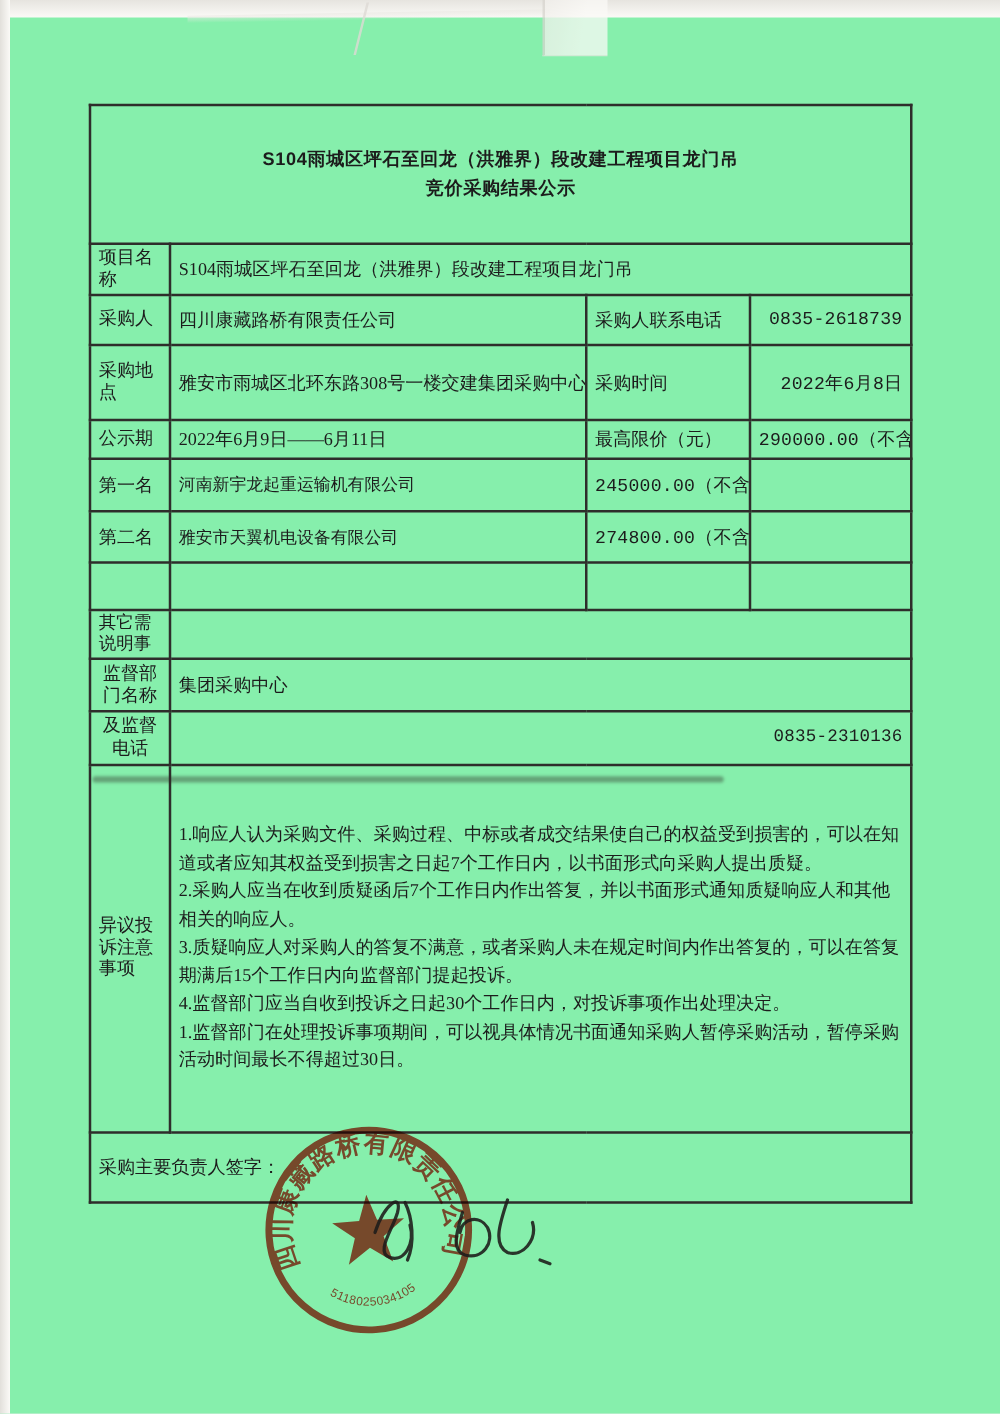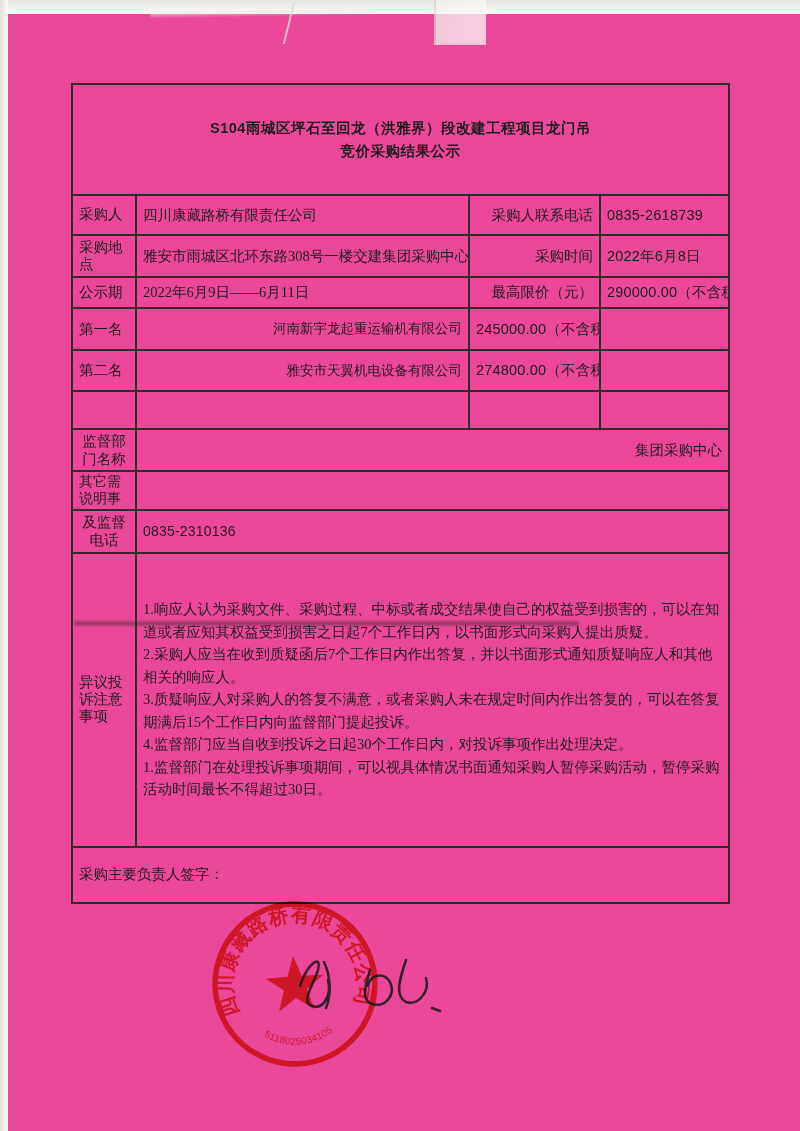--- a/index.html
+++ b/index.html
@@ -6,21 +6,21 @@
   body{
     width:800px;height:1131px;
     background:#efedea;
     font-family:"Liberation Serif","DejaVu Serif",serif;
     color:#1c1c1c;
     position:relative;
     overflow:hidden;
   }
   .page{
     position:absolute;left:0;top:0;width:800px;height:1131px;
-    background:#ec4899;
+    background:#86efac;
   }
   
   .edge-top{position:absolute;left:0;top:0;width:800px;height:14px;
     background:linear-gradient(#e6e4df,#fbfaf7);}
   .edge-left{position:absolute;left:0;top:0;width:8px;height:1131px;
     background:linear-gradient(90deg,#e2e0db,#fbfaf7);}
   .fold-a{position:absolute;left:288px;top:2px;width:14px;height:42px;
     border-left:2px solid #dddad4;transform:skewX(-14deg);opacity:.8;}
   .fold-b{position:absolute;left:434px;top:0;width:50px;height:44px;
     border-left:2px solid #d8d5cf;border-bottom:1px solid #eceae5;
@@ -42,22 +42,22 @@
     overflow:hidden;
   }
   .title-cell{
     text-align:center;
     font-family:"Liberation Sans","DejaVu Sans",sans-serif;
     font-weight:bold;font-size:20px;line-height:1.55;letter-spacing:.5px;
   }
   td.lab{padding:1px 4px;line-height:1.18;}
   td.lab-c{text-align:center;padding:1px 3px;line-height:1.25;}
   td.rank{text-align:left;font-size:13.5px;}
-  td.cen{text-align:right;}
-  td.num{font-family:Liberation Sans, sans-serif;text-align:left;
+  td.cen{text-align:left;}
+  td.num{font-family:Liberation Mono, monospace;text-align:right;
     font-size:13px;white-space:nowrap;letter-spacing:.2px;}
   td.val{padding-left:7px;}
   td.addr{white-space:nowrap;font-size:14px;padding-left:6px;}
   td.objection-content{padding:30px 10px 4px 8px;}
   .obj-item{font-size:14.5px;line-height:1.55;}
   td.sig-row{padding-left:6px;font-size:14.5px;}
 
   .seal{position:absolute;left:204px;top:893px;width:182px;height:182px;
     mix-blend-mode:multiply;opacity:.9;z-index:4;transform:rotate(-4deg);}
   .signature{position:absolute;left:286px;top:946px;width:170px;height:84px;z-index:5;}
@@ -82,29 +82,33 @@
     </colgroup>
 
     <tbody>
         <tr style="height:111px">
       <td colspan="4" class="title-cell">
         <div>S104雨城区坪石至回龙（洪雅界）段改建工程项目龙门吊</div>
         <div>竞价采购结果公示</div>
       </td>
     </tr>
 
+    <tr style="height:41px">
+      <td class="lab">项目名称</td>
+      <td colspan="3" class="val">S104雨城区坪石至回龙（洪雅界）段改建工程项目龙门吊</td>
+    </tr>
 
     <tr style="height:40px">
       <td class="lab">采购人</td>
       <td class="val">四川康藏路桥有限责任公司</td>
       <td class="cen">采购人联系电话</td>
       <td class="num">0835-2618739</td>
     </tr>
 
-    <tr style="height:42px">
+    <tr style="height:60px">
       <td class="lab">采购地点</td>
       <td class="addr">雅安市雨城区北环东路308号一楼交建集团采购中心</td>
       <td class="cen">采购时间</td>
       <td class="num">2022年6月8日</td>
     </tr>
 
     <tr style="height:31px">
       <td class="lab">公示期</td>
       <td class="val">2022年6月9日——6月11日</td>
       <td class="cen">最高限价（元）</td>
@@ -126,28 +130,28 @@
       <td></td>
     </tr>
 
     <tr style="height:38px">
       <td class="rank"></td>
       <td></td>
       <td></td>
       <td></td>
     </tr>
 
+    <tr style="height:28px">
+      <td class="lab" style="font-size:14px">其它需说明事</td>
+      <td colspan="3"></td>
+    </tr>
+
     <tr style="height:36px">
       <td class="lab-c">监督部门名称</td>
       <td colspan="3" class="cen">集团采购中心</td>
-    </tr>
-
-    <tr style="height:28px">
-      <td class="lab" style="font-size:14px">其它需说明事</td>
-      <td colspan="3"></td>
     </tr>
 
     <tr style="height:36px">
       <td class="lab-c">及监督电话</td>
       <td colspan="3" class="num" style="font-size:14px">0835-2310136</td>
     </tr>
 
     <tr style="height:294px">
       <td class="lab">异议投诉注意事项</td>
       <td colspan="3" class="objection-content">

